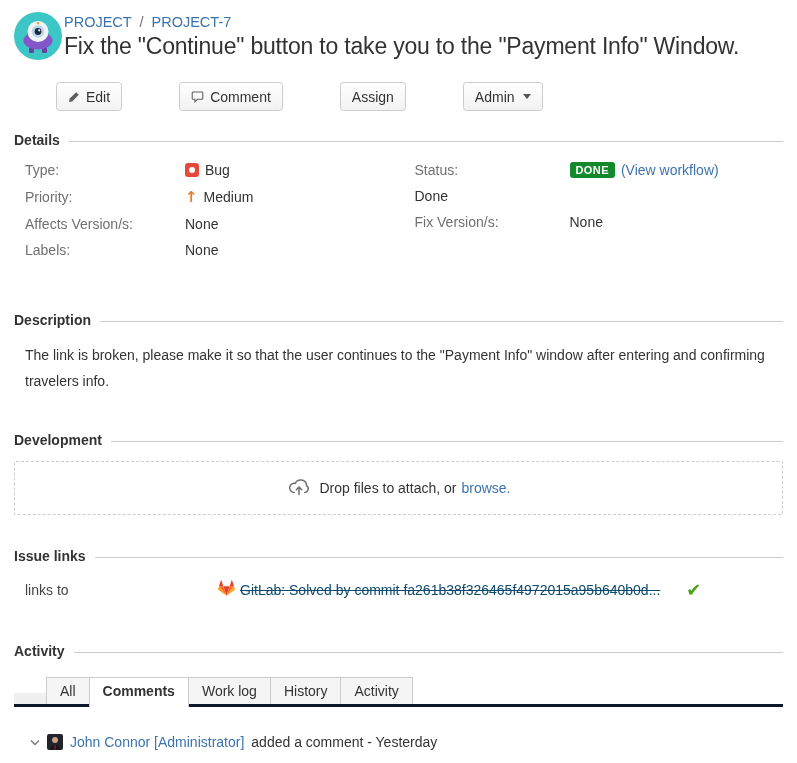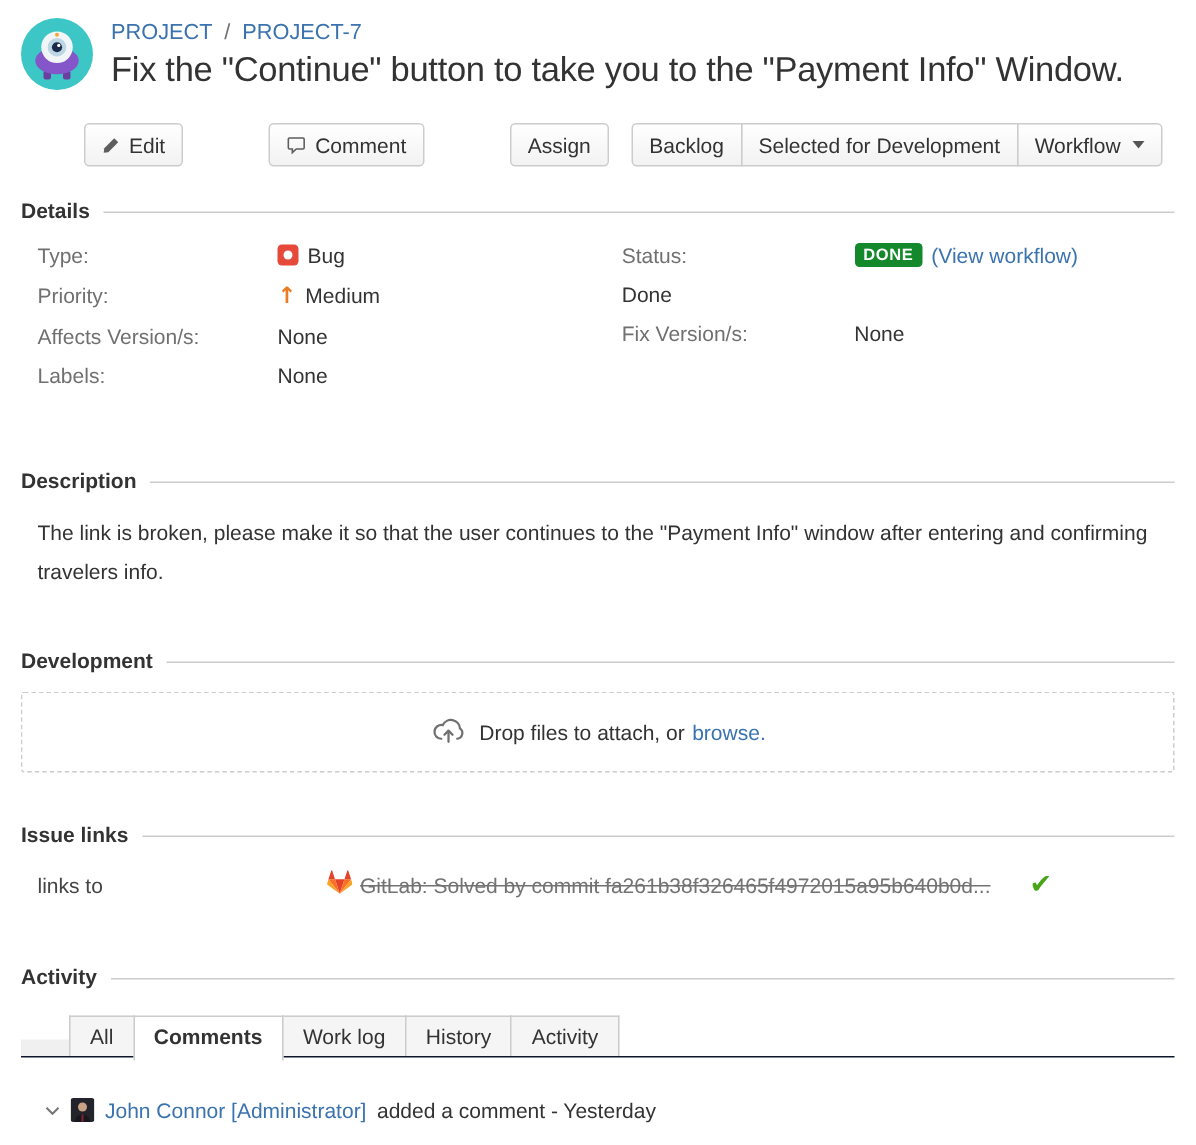--- a/index.html
+++ b/index.html
@@ -5,21 +5,21 @@
   * { box-sizing: border-box; margin: 0; padding: 0; }
   html, body { background: #fff; }
   body {
     width: 797px; height: 763px; overflow: hidden;
     font-family: "Liberation Sans", sans-serif;
     font-size: 14px; color: #333;
   }
   .page { padding: 12px 14px 20px 14px; }
 
   
-  .issue-header { display: flex; gap: 12px; align-items: center; }
+  .issue-header { display: flex; gap: 2px; align-items: center; }
   .project-avatar { width: 48px; height: 48px; flex: 0 0 48px; }
   .header-text { padding-top: 1px; }
   .breadcrumb { font-size: 14.5px; }
   .breadcrumb a { color: #3b73af; text-decoration: none; }
   .breadcrumb .sep { color: #707070; margin: 0 4px; }
   .page-title { font-size: 23px; font-weight: 400; color: #333; margin-top: 3px; letter-spacing: -0.2px; }
 
   
   .toolbar { display: flex; align-items: center; margin-top: 22px; }
   .btn {
@@ -73,26 +73,26 @@
     display: flex; align-items: center; justify-content: center; gap: 9px;
     cursor: pointer;
   }
   .dropzone-text { color: #333; }
 
   
   .issuelinks-module { margin-top: 33px; }
   .issuelink-row { display: flex; align-items: center; margin-top: 16px; padding-left: 11px; }
   .issuelink-row .relation { width: 193px; color: #444; flex: 0 0 auto; }
   .gitlab-link { display: inline-flex; align-items: center; gap: 5px; }
-  .gitlab-link a { color: #737373; text-decoration: line-through; }
+  .gitlab-link a { color: #0c4a6e; text-decoration: line-through; }
   .resolved-check { color: #48a517; font-size: 18px; margin-left: 26px; line-height: 1; font-family: "DejaVu Sans", sans-serif; }
 
   
   .activity-module { margin-top: 44px; }
-  .tabs-bar { display: flex; align-items: flex-end; margin-top: 18px; border-bottom: 1px solid #0f172a; }
+  .tabs-bar { display: flex; align-items: flex-end; margin-top: 18px; border-bottom: 3px solid #0f172a; }
   .tab-lead { width: 33px; height: 11px; background: #f0f0f0; }
   .tab {
     padding: 5px 13px; background: #f5f5f5;
     border: 1px solid #ccc; border-bottom: none;
     margin-left: -1px; font-size: 14px; color: #333; cursor: pointer;
   }
   .tab.active {
     background: #fff; font-weight: bold;
     margin-bottom: -3px; padding-bottom: 8px; position: relative;
   }
@@ -146,32 +146,20 @@
     <div class="btn">
       <span>
         <svg width="13" height="13" viewBox="0 0 16 16">
             <path d="M2.5 2.5h11a1 1 0 0 1 1 1v7a1 1 0 0 1-1 1H8l-3.2 3v-3H2.5a1 1 0 0 1-1-1v-7a1 1 0 0 1 1-1z" fill="none" stroke="#5e5e5e" stroke-width="1.3"></path>
           </svg>
       </span>
       <span>Comment</span>
     </div>
     <div class="btn">
       <span>Assign</span>
-    </div>
-    <div class="btn-group">
-      <div class="btn">
-        <span>Backlog</span>
-      </div>
-      <div class="btn">
-        <span>Selected for Development</span>
-      </div>
-      <div class="btn">
-        <span>Workflow</span>
-        <span class="caret"></span>
-      </div>
     </div>
     <div class="btn">
       <span>Admin</span>
       <span class="caret"></span>
     </div>
   </div>
 
   <div class="module details-module">
     <div class="mod-heading">
       <span>Details</span>

